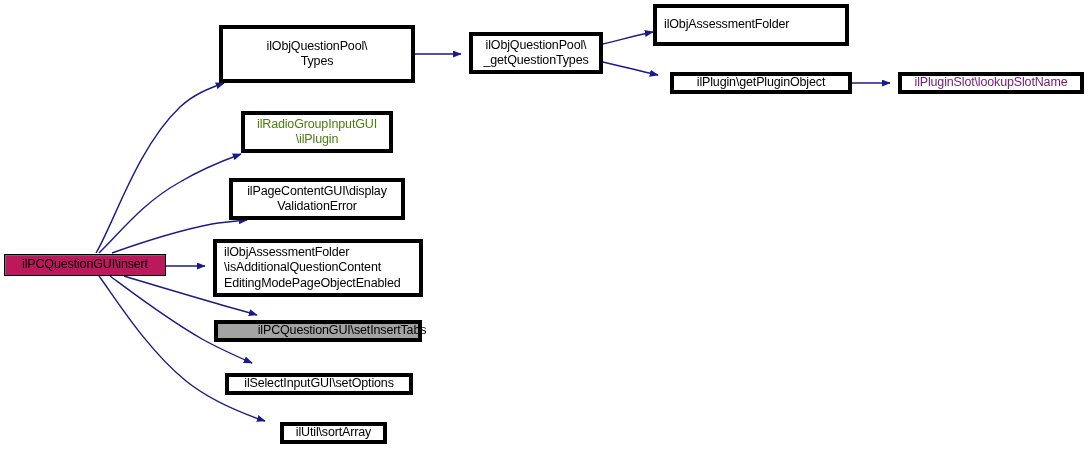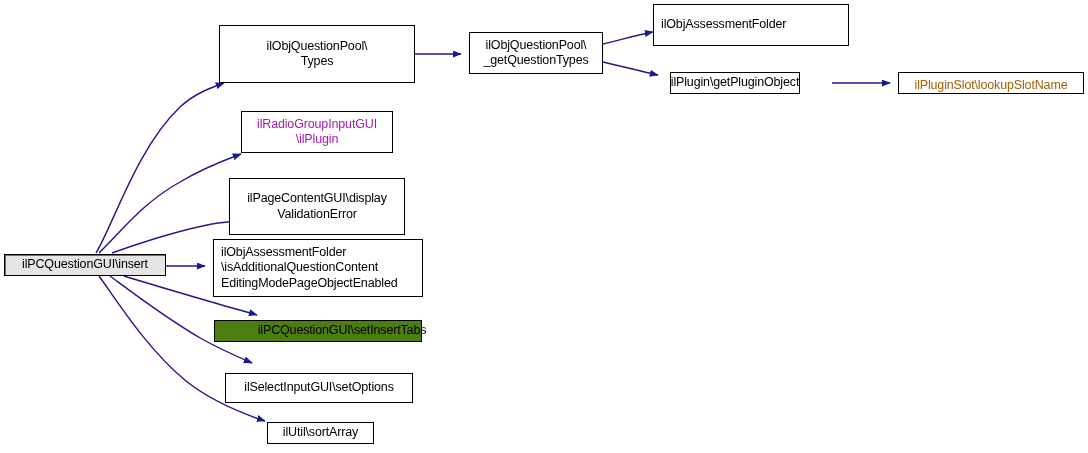--- a/index.html
+++ b/index.html
@@ -19,21 +19,21 @@
     position: absolute;
     left: 0;
     top: 0;
     width: 1088px;
     height: 453px;
     pointer-events: none;
   }
   .node {
     position: absolute;
     box-sizing: border-box;
-    border: 1px solid #4c1d95;
+    border: 4px solid #4c1d95;
     background: #ffffff;
     display: flex;
     flex-direction: column;
     justify-content: center;
     font-size: 12.5px;
     line-height: 15.5px;
     color: #000000;
     letter-spacing: -0.15px;
     white-space: pre;
     z-index: 3;
@@ -67,27 +67,27 @@
         <path d="M110,276 C133,293 167,319 202,339 C218,348 236,356 252,363" fill="none" stroke="#1a1a8c" stroke-width="1.4" marker-end="url(#arrowhead)"></path>
         <path d="M99,276 C116,299 146,348 186,381 C210,400 241,413 265,421" fill="none" stroke="#1a1a8c" stroke-width="1.4" marker-end="url(#arrowhead)"></path>
         <path d="M415,54 L461,54" fill="none" stroke="#1a1a8c" stroke-width="1.4" marker-end="url(#arrowhead)"></path>
         <path d="M603,44 C620,40 637,35 653,32" fill="none" stroke="#1a1a8c" stroke-width="1.4" marker-end="url(#arrowhead)"></path>
         <path d="M603,62 C621,66 640,71 658,75" fill="none" stroke="#1a1a8c" stroke-width="1.4" marker-end="url(#arrowhead)"></path>
         <path d="M832,83 L890,83" fill="none" stroke="#1a1a8c" stroke-width="1.4" marker-end="url(#arrowhead)"></path>
       </g>
   </svg>
 
   <div id="nodes">
-      <div class="node center root" title="ilPCQuestionGUI\insert" style="left: 4px; top: 254px; width: 162px; height: 22px; border-color: rgb(0, 0, 0); color: rgb(0, 0, 0); background: #e5e5e5;"><span class="line">ilPCQuestionGUI\insert</span></div>
+      <div class="node center root" title="ilPCQuestionGUI\insert" style="left: 4px; top: 254px; width: 162px; height: 22px; border-color: rgb(0, 0, 0); color: rgb(0, 0, 0); background: #be185d;"><span class="line">ilPCQuestionGUI\insert</span></div>
       <div class="node center" title="ilObjQuestionPool\_getSelfAssessmentQuestionTypes" style="left: 219px; top: 25px; width: 196px; height: 58px; border-color: rgb(0, 0, 0); color: rgb(0, 0, 0); background: rgb(255, 255, 255);"><span class="line">ilObjQuestionPool\</span><span class="line">Types</span></div>
-      <div class="node center" title="ilRadioGroupInputGUI\addOption" style="left: 241px; top: 111px; width: 152px; height: 42px; border-color: rgb(0, 0, 0); color: #a21caf; background: rgb(255, 255, 255);"><span class="line">ilRadioGroupInputGUI</span><span class="line">\ilPlugin</span></div>
-      <div class="node center" title="ilPageContentGUI\displayValidationError" style="left: 229px; top: 178px; width: 176px; height: 57px; border-color: rgb(0, 0, 0); color: rgb(0, 0, 0); background: rgb(255, 255, 255);"><span class="line">ilPageContentGUI\display</span><span class="line">ValidationError</span></div>
+      <div class="node center" title="ilRadioGroupInputGUI\addOption" style="left: 241px; top: 111px; width: 152px; height: 42px; border-color: rgb(0, 0, 0); color: #4d7c0f; background: rgb(255, 255, 255);"><span class="line">ilRadioGroupInputGUI</span><span class="line">\ilPlugin</span></div>
+      <div class="node center" title="ilPageContentGUI\displayValidationError" style="left: 229px; top: 178px; width: 176px; height: 42px; border-color: rgb(0, 0, 0); color: rgb(0, 0, 0); background: rgb(255, 255, 255);"><span class="line">ilPageContentGUI\display</span><span class="line">ValidationError</span></div>
       <div class="node left" title="ilObjAssessmentFolder\isAdditionalQuestionContentEditingModePageObjectEnabled" style="left: 213px; top: 239px; width: 210px; height: 58px; border-color: rgb(0, 0, 0); color: rgb(0, 0, 0); background: rgb(255, 255, 255);"><span class="line">ilObjAssessmentFolder</span><span class="line">\isAdditionalQuestionContent</span><span class="line">EditingModePageObjectEnabled</span></div>
-      <div class="node center" title="ilPCQuestionGUI\setInsertTabs" style="left: 214px; top: 320px; width: 208px; height: 22px; border-color: rgb(0, 0, 0); color: rgb(0, 0, 0); background: #4d7c0f; padding-left: 48px;"><span class="line">ilPCQuestionGUI\setInsertTabs</span></div>
-      <div class="node center" title="ilSelectInputGUI\setOptions" style="left: 225px; top: 373px; width: 188px; height: 30px; border-color: rgb(0, 0, 0); color: rgb(0, 0, 0); background: rgb(255, 255, 255);"><span class="line">ilSelectInputGUI\setOptions</span></div>
-      <div class="node center" title="ilUtil\sortArray" style="left: 267px; top: 422px; width: 107px; height: 22px; border-color: rgb(0, 0, 0); color: rgb(0, 0, 0); background: rgb(255, 255, 255);"><span class="line">ilUtil\sortArray</span></div>
+      <div class="node center" title="ilPCQuestionGUI\setInsertTabs" style="left: 214px; top: 320px; width: 208px; height: 22px; border-color: rgb(0, 0, 0); color: rgb(0, 0, 0); background: #a3a3a3; padding-left: 48px;"><span class="line">ilPCQuestionGUI\setInsertTabs</span></div>
+      <div class="node center" title="ilSelectInputGUI\setOptions" style="left: 225px; top: 373px; width: 188px; height: 22px; border-color: rgb(0, 0, 0); color: rgb(0, 0, 0); background: rgb(255, 255, 255);"><span class="line">ilSelectInputGUI\setOptions</span></div>
+      <div class="node center" title="ilUtil\sortArray" style="left: 280px; top: 422px; width: 107px; height: 22px; border-color: rgb(0, 0, 0); color: rgb(0, 0, 0); background: rgb(255, 255, 255);"><span class="line">ilUtil\sortArray</span></div>
       <div class="node center" title="ilObjQuestionPool\_getQuestionTypes" style="left: 469px; top: 32px; width: 134px; height: 42px; border-color: rgb(0, 0, 0); color: rgb(0, 0, 0); background: rgb(255, 255, 255);"><span class="line">ilObjQuestionPool\</span><span class="line">_getQuestionTypes</span></div>
       <div class="node left" title="ilObjAssessmentFolder\_getForbiddenQuestionTypes" style="left: 653px; top: 4px; width: 196px; height: 42px; border-color: rgb(0, 0, 0); color: rgb(0, 0, 0); background: rgb(255, 255, 255);"><span class="line">ilObjAssessmentFolder</span></div>
-      <div class="node center" title="ilPlugin\getPluginObject" style="left: 670px; top: 72px; width: 130px; height: 22px; border-color: rgb(0, 0, 0); color: rgb(0, 0, 0); background: rgb(255, 255, 255);"><span class="line">ilPlugin\getPluginObject</span></div>
-      <div class="node center" title="ilPluginSlot\lookupSlotName" style="left: 898px; top: 72px; width: 186px; height: 22px; border-color: rgb(0, 0, 0); color: #a16207; background: rgb(255, 255, 255); justify-content: flex-end;"><span class="line">ilPluginSlot\lookupSlotName</span></div>
+      <div class="node center" title="ilPlugin\getPluginObject" style="left: 670px; top: 72px; width: 182px; height: 22px; border-color: rgb(0, 0, 0); color: rgb(0, 0, 0); background: rgb(255, 255, 255);"><span class="line">ilPlugin\getPluginObject</span></div>
+      <div class="node center" title="ilPluginSlot\lookupSlotName" style="left: 898px; top: 72px; width: 186px; height: 22px; border-color: rgb(0, 0, 0); color: #701a75; background: rgb(255, 255, 255); justify-content: flex-end;"><span class="line">ilPluginSlot\lookupSlotName</span></div>
     </div>
 
 </div>
 
 </body></html>

